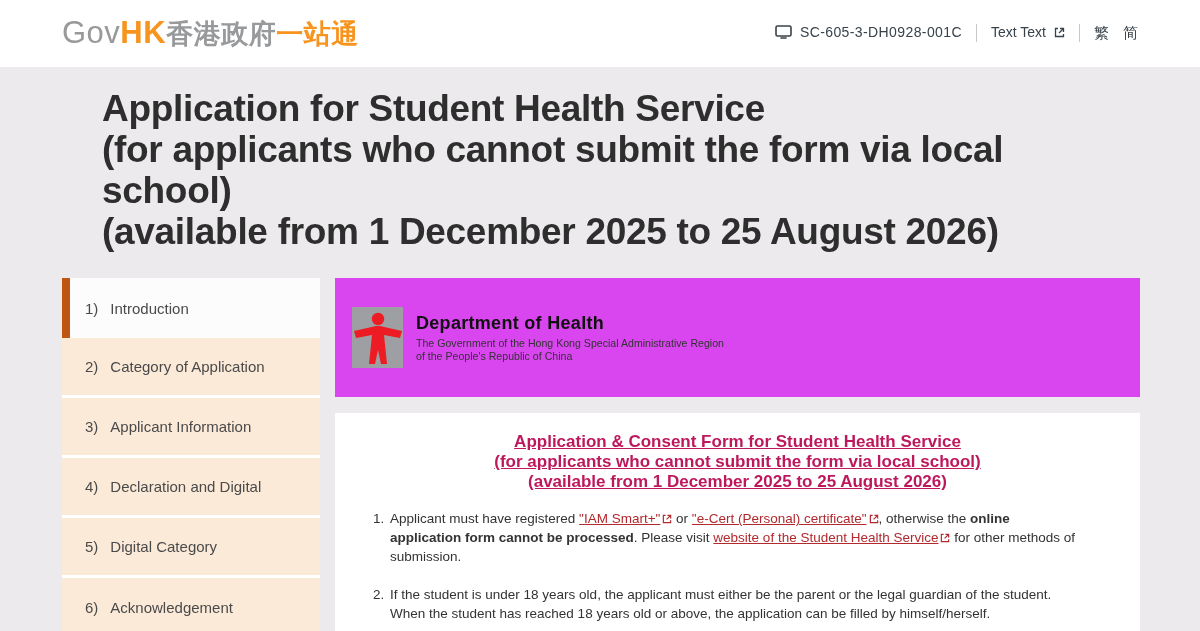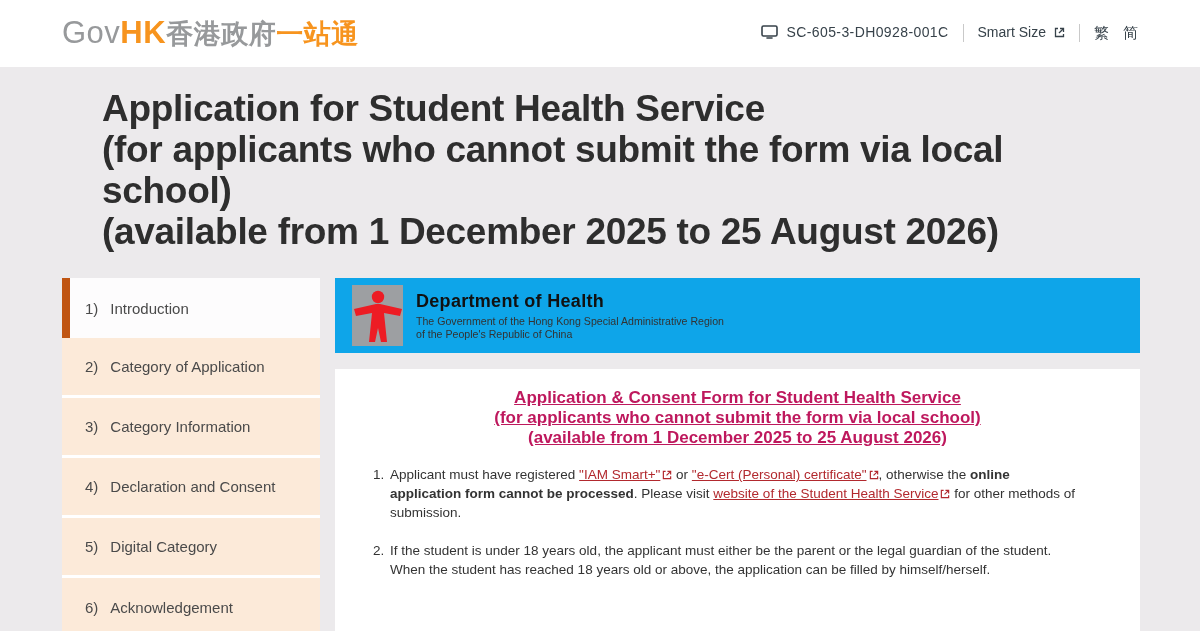--- a/index.html
+++ b/index.html
@@ -55,21 +55,21 @@
     background: #fdfcfd;
     border-left: 8px solid #c05512;
     padding-left: 15px;
     border-bottom: none;
   }
 
   
   .main-col { position: absolute; left: 335px; top: 278px; width: 805px; }
 
   .doh-panel {
-    background: #0ea5e9; height: 75px;
+    background: #d946ef; height: 119px;
     display: flex; align-items: center; padding: 8px 17px;
   }
   .doh-logo { width: 51px; height: 61px; flex: 0 0 auto; }
   .doh-text { margin-left: 13px; }
   .doh-name { font-size: 18px; font-weight: 700; color: #111; letter-spacing: 0.3px; margin-bottom: 3px; }
   .doh-sub { font-size: 10.6px; color: #333; line-height: 1.18; }
 
   .form-panel {
     background: #ffffff; margin-top: 16px; height: 340px;
     padding: 19px 16px 0 16px;
@@ -103,21 +103,21 @@
   <div class="header-right">
     <div class="session">
       <svg class="icon-inline" width="17" height="14" viewBox="0 0 17 14" fill="none" stroke="#37424a" stroke-width="1.6">
         <rect x="1" y="1" width="15" height="10" rx="1.5"></rect>
         <path d="M6 13 h5" stroke-linecap="round"></path>
       </svg>
       <span>SC-605-3-DH0928-001C</span>
     </div>
     <div class="vsep"></div>
     <div class="textsize">
-      <span>Smart Size</span>
+      <span>Text Text</span>
       <svg width="11" height="11" viewBox="0 0 11 11" fill="none" stroke="#37424a" stroke-width="1.3">
         <path d="M4 1.5 H1.5 V9.5 H9.5 V7"></path>
         <path d="M6 1.5 H9.5 V5"></path>
         <path d="M9.3 1.7 L5 6"></path>
       </svg>
     </div>
     <div class="vsep"></div>
     <div class="lang">
       <span>繁</span>
       <span>简</span>
@@ -134,25 +134,25 @@
   <div class="step active">
     <span class="num">1)</span>
     <span>Introduction</span>
   </div>
   <div class="step">
     <span class="num">2)</span>
     <span>Category of Application</span>
   </div>
   <div class="step">
     <span class="num">3)</span>
-    <span>Category Information</span>
+    <span>Applicant Information</span>
   </div>
   <div class="step">
     <span class="num">4)</span>
-    <span>Declaration and Consent</span>
+    <span>Declaration and Digital</span>
   </div>
   <div class="step">
     <span class="num">5)</span>
     <span>Digital Category</span>
   </div>
   <div class="step">
     <span class="num">6)</span>
     <span>Acknowledgement</span>
   </div>
 </div>

